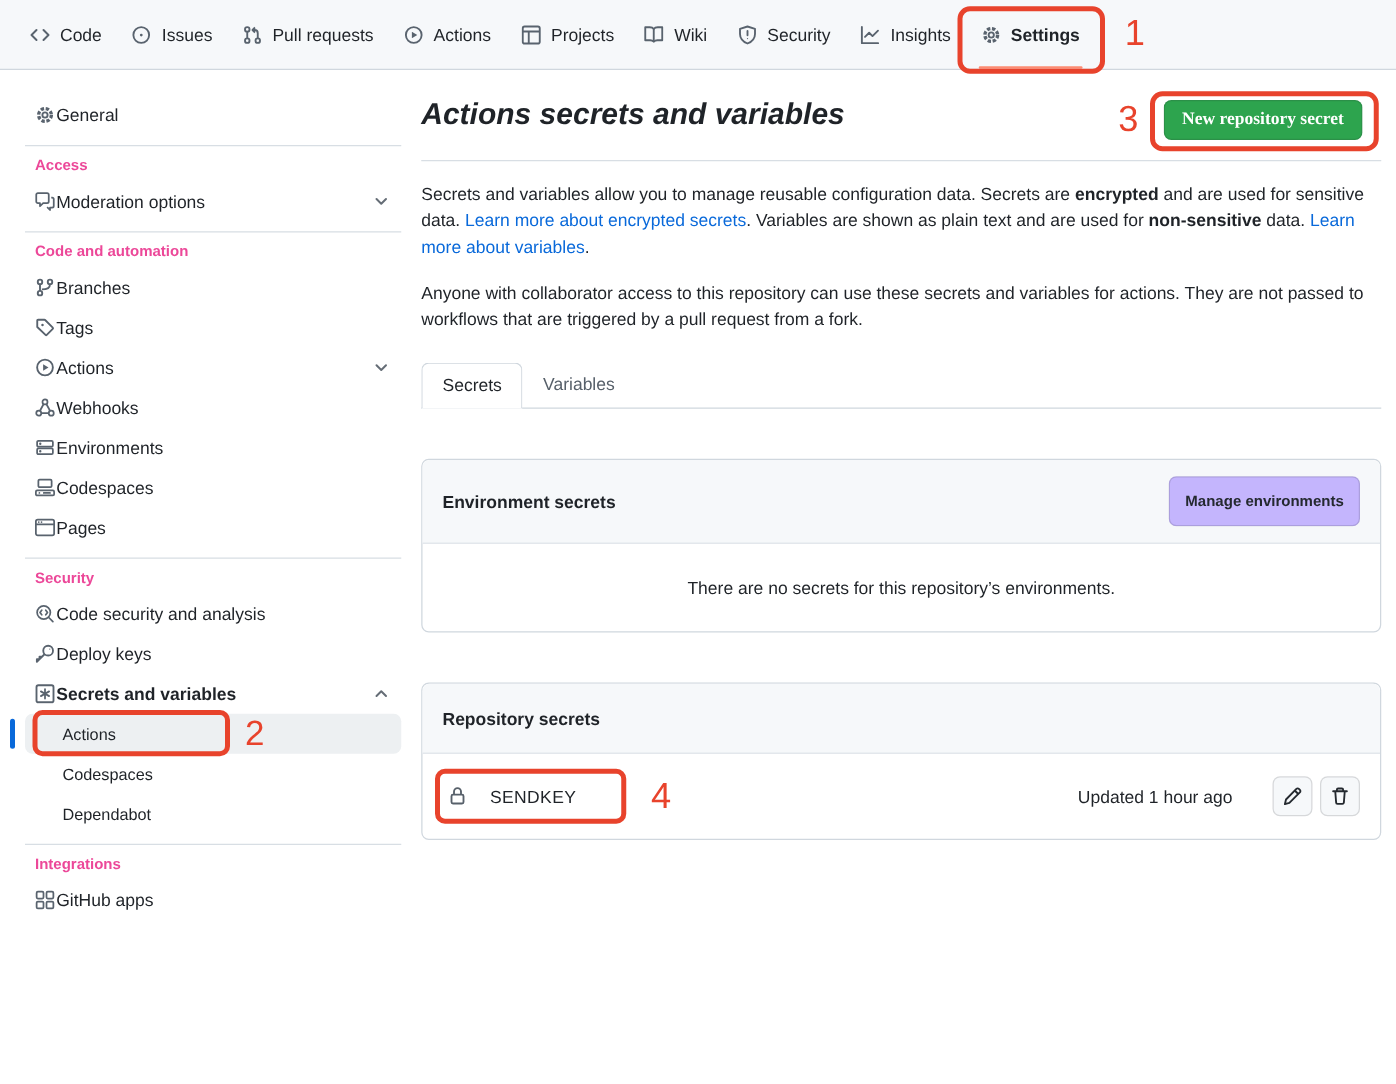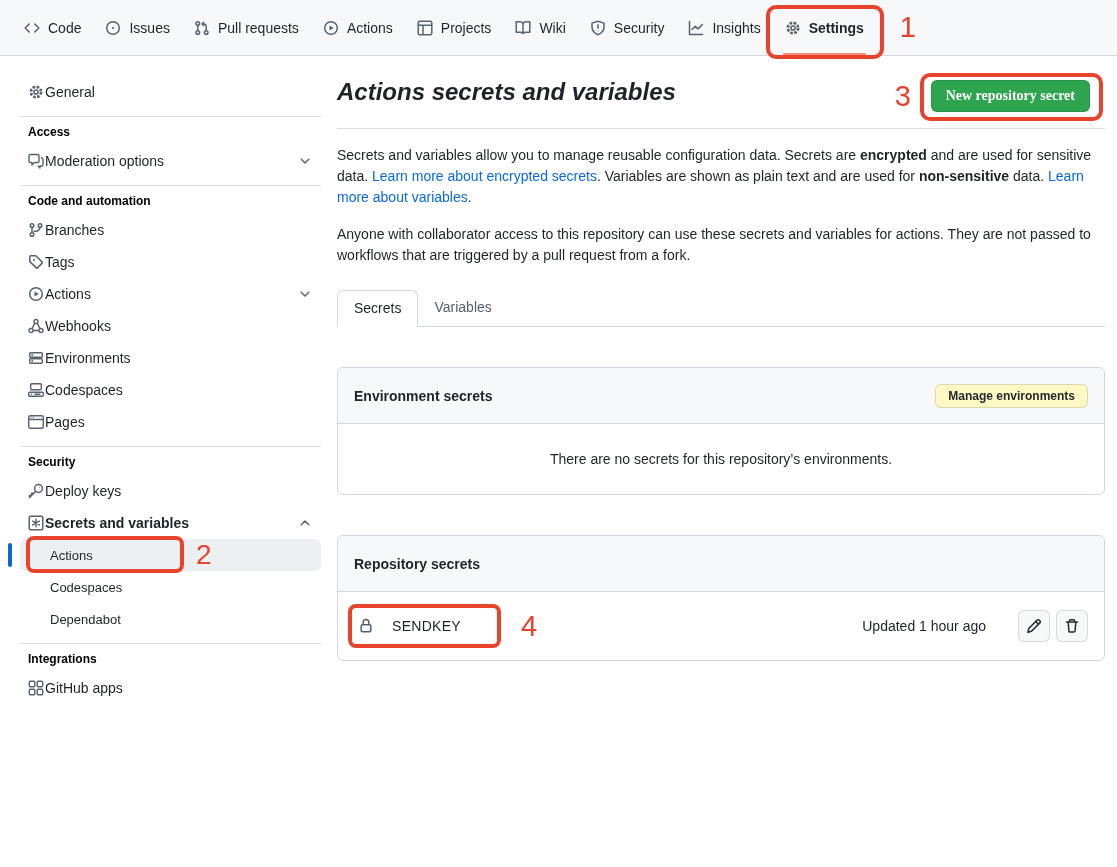--- a/index.html
+++ b/index.html
@@ -39,21 +39,21 @@
   .sb-item{ position:relative; display:flex; align-items:center; gap:1px; margin-left:12px;
     padding:6px 8px; height:32px; border-radius:6px; list-style:none; cursor:pointer; }
   .sb-item .ico{ color:#59636e; }
   .sb-item .chev{ margin-left:auto; color:#656d76; }
   .sb-item.bold{ font-weight:600; }
   .sb-sub{ position:relative; list-style:none; margin-left:12px; padding:6px 8px 6px 30px;
     height:32px; display:flex; align-items:center; font-size:13px; border-radius:6px; cursor:pointer; }
   .sb-sub.active{ background:#edf0f2; }
   .sb-sub.active .accent{ position:absolute; left:-12px; top:4px; width:4px; height:24px;
     border-radius:2px; background:var(--bar); }
-  .sb-header{ margin:4px 0 6px 20px; font-size:12px; font-weight:700; color:#000000; }
+  .sb-header{ margin:4px 0 6px 20px; font-size:12px; font-weight:700; color:#ec4899; }
   .sb-divider{ border:none; border-top:1px solid #d8dee4; margin:8px 0 8px 12px; }
   ul{ list-style:none; }
 
   
   .main{ flex:1; padding:20px 12px 0 0; }
   .subhead{ display:flex; justify-content:space-between; align-items:flex-start;
     padding-bottom:16px; border-bottom:1px solid #d8dee4; }
   .subhead h1{ font-size:24px; font-weight:600; line-height:32px;font-style:italic; }
   .btn-wrap{ position:relative; display:inline-block; margin-top:4px; margin-right:15px; }
   .btn-primary{ background:var(--green); color:#fff; border:1px solid rgba(31,35,40,.15);
@@ -62,22 +62,22 @@
   .intro,.note{ font-size:14px; line-height:21px; margin-top:16px; max-width:768px; }
   .intro .b{ font-weight:700; } .intro .l{ color:var(--link); text-decoration:none; cursor:pointer; }
   .tabnav{ margin-top:24px; border-bottom:1px solid #d0d7de; display:flex; }
   .tab{ padding:8px 16px; font-size:14px; color:#57606a; cursor:pointer; line-height:19px; }
   .tab.active{ background:#fff; color:#1f2328; border:1px solid #d0d7de; border-bottom:1px solid #fff;
     border-radius:6px 6px 0 0; margin-bottom:-1px; }
   .box{ margin-top:40px; border:1px solid #d0d7de; border-radius:6px; }
   .box-head{ background:#f6f8fa; border-bottom:1px solid #d0d7de; border-radius:6px 6px 0 0;
     padding:13px 16px; display:flex; align-items:center; justify-content:space-between; min-height:56px; }
   .box-head h3{ font-size:14px; font-weight:700; }
-  .btn{ background:#fef9c3; color:#24292f; border:1px solid rgba(31,35,40,.15); border-radius:6px;
-    height:24px; padding:0 12px; font-size:12px; font-weight:600; font-family:inherit; cursor:pointer; }
+  .btn{ background:#c4b5fd; color:#24292f; border:1px solid rgba(31,35,40,.15); border-radius:6px;
+    height:40px; padding:0 12px; font-size:12px; font-weight:600; font-family:inherit; cursor:pointer; }
   .box-body.empty{ padding:27px 16px; text-align:center; font-size:14px; color:#1f2328; }
   .secret-row{ display:flex; align-items:center; padding:18px 16px; }
   .secret-name-wrap{ position:relative; display:inline-flex; align-items:flex-start; gap:18px; margin-left:4px; }
   .secret-name-wrap .ico{ color:#57606a; }
   .secret-name{ font-size:14px; letter-spacing:.3px; }
   .updated{ margin-left:auto; margin-right:26px; font-size:14px; color:#1f2328; }
   .icon-btn{ width:32px; height:32px; margin-left:6px; background:#f6f8fa; color:#24292f;
     border:1px solid rgba(31,35,40,.15); border-radius:6px; display:grid; place-items:center; cursor:pointer; }
 </style>
 </head>
@@ -385,20 +385,26 @@
       <li class="sb-item">
           <svg class="ico">
             <use href="#i-browser"></use>
           </svg>
           <span>Pages</span>
         </li>
     </ul>
     <hr class="sb-divider">
     <div class="sb-header">Security</div>
     <ul>
+      <li class="sb-item">
+          <svg class="ico">
+            <use href="#i-codescan"></use>
+          </svg>
+          <span>Code security and analysis</span>
+        </li>
       <li class="sb-item">
           <svg class="ico">
             <use href="#i-key"></use>
           </svg>
           <span>Deploy keys</span>
         </li>
       <li class="sb-item bold">
           <svg class="ico">
             <use href="#i-keyast"></use>
           </svg>

